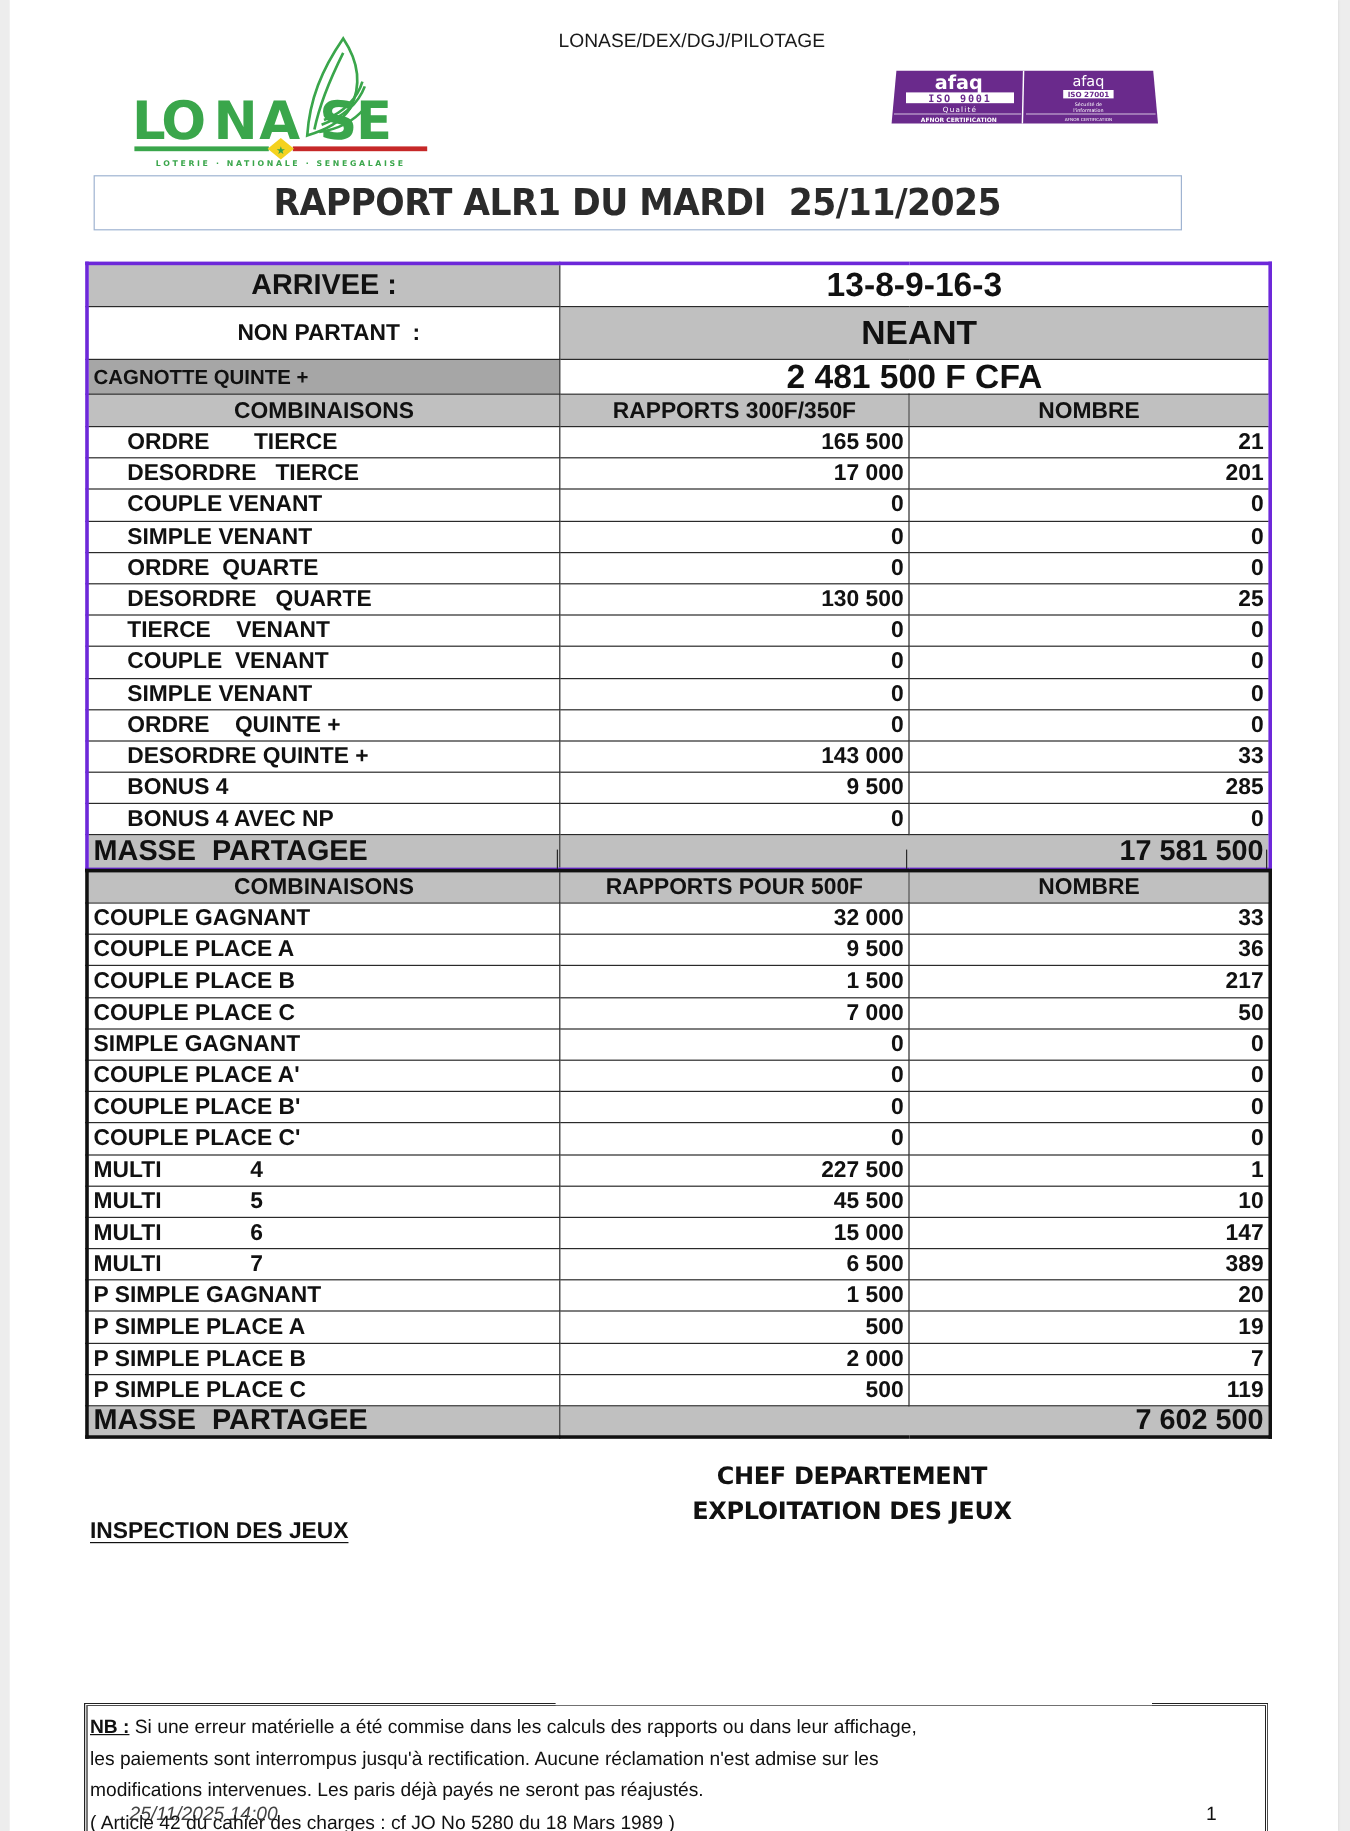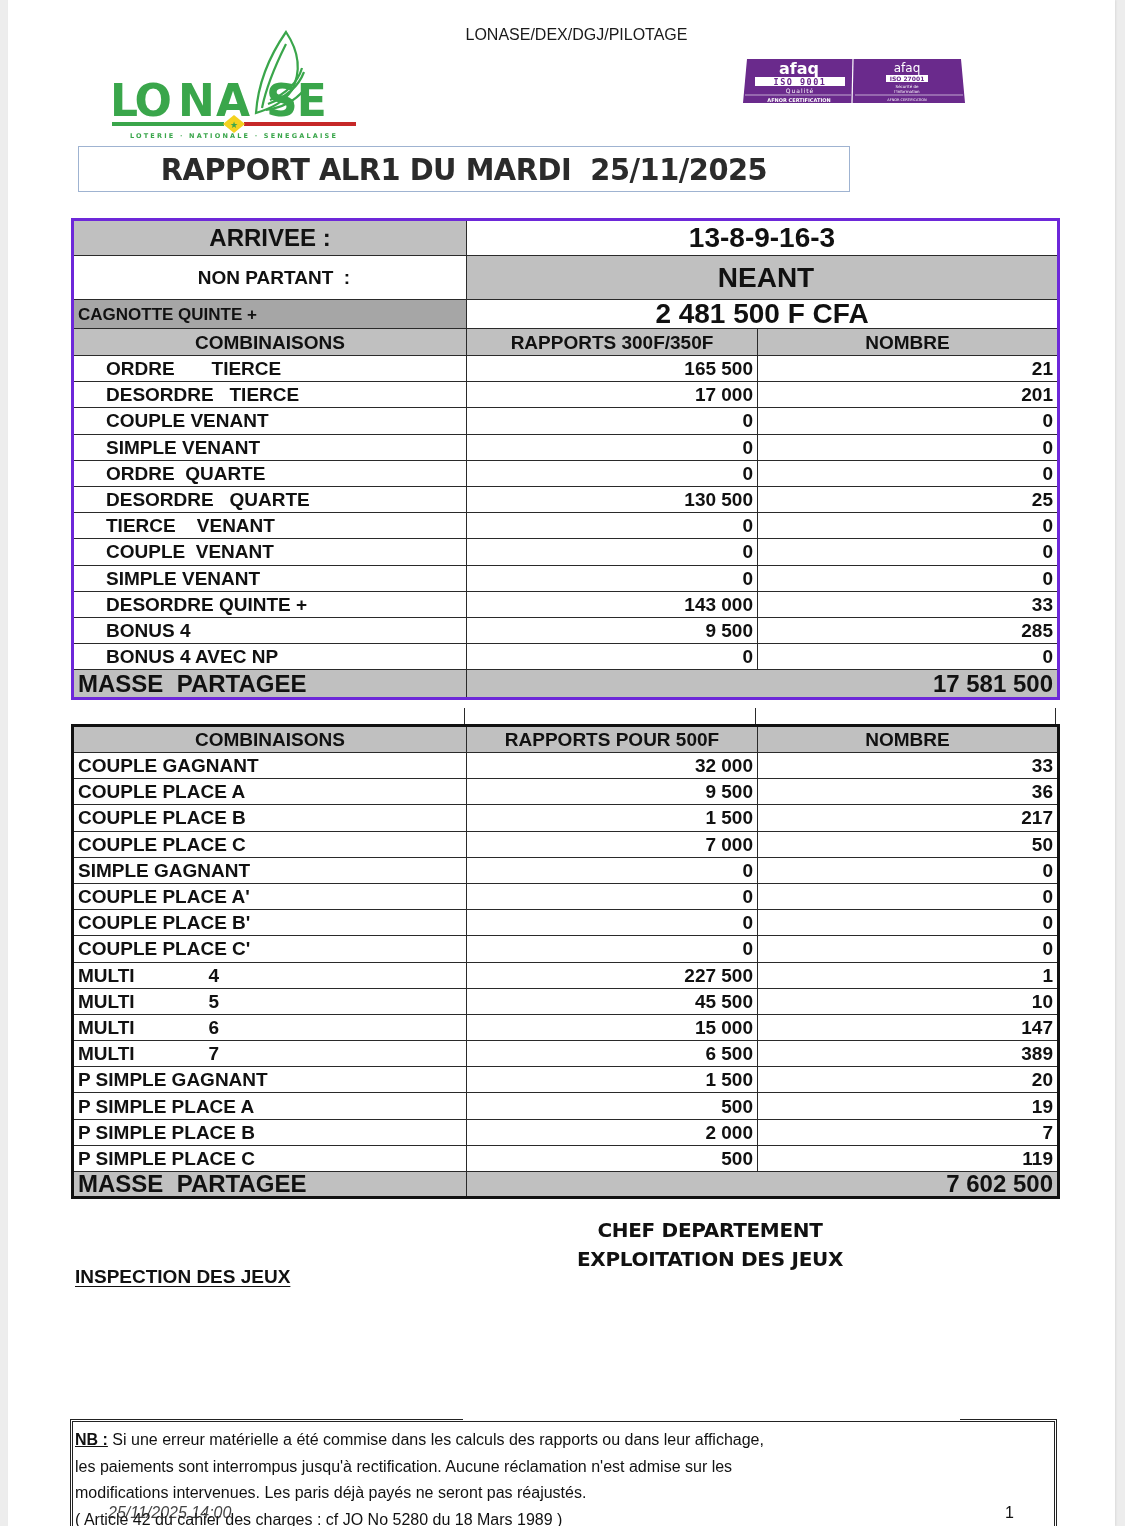--- a/index.html
+++ b/index.html
@@ -20,21 +20,21 @@
     margin-left: 0;
   }
   
   .logo { position: absolute; left: 108px; top: 28px; width: 252px; height: 112px; }
   .logo svg { width: 100%; height: 100%; }
   
   .afaq { position: absolute; left: 741px; top: 57px; width: 224px; height: 48px; }
   .afaq svg { width: 100%; height: 100%; }
 
   .title-box {
-    position: absolute; left: 78px; top: 146px; width: 772px; height: 46px;
+    position: absolute; left: 78px; top: 146px; width: 907px; height: 46px;
     border: 1px solid #9fb3d1; box-sizing: border-box;
     display: flex; align-items: center; justify-content: center;
   }
   .title-box span {
     font-family: "DejaVu Sans", sans-serif; font-weight: bold; font-size: 31px;
     color: #2b2b2b; letter-spacing: -0.5px; transform: scaleX(0.93);
     white-space: pre;
   }
 
   table.grid { position: absolute; border-collapse: collapse; table-layout: fixed; }
@@ -224,20 +224,25 @@
         <td>COUPLE  VENANT</td>
         <td class="num">0</td>
         <td class="num">0</td>
       </tr>
       <tr class="r-data">
         <td>SIMPLE VENANT</td>
         <td class="num">0</td>
         <td class="num">0</td>
       </tr>
       <tr class="r-data">
+        <td>ORDRE    QUINTE +</td>
+        <td class="num">0</td>
+        <td class="num">0</td>
+      </tr>
+      <tr class="r-data">
         <td>DESORDRE QUINTE +</td>
         <td class="num">143 000</td>
         <td class="num">33</td>
       </tr>
       <tr class="r-data">
         <td>BONUS 4</td>
         <td class="num">9 500</td>
         <td class="num">285</td>
       </tr>
       <tr class="r-data">

